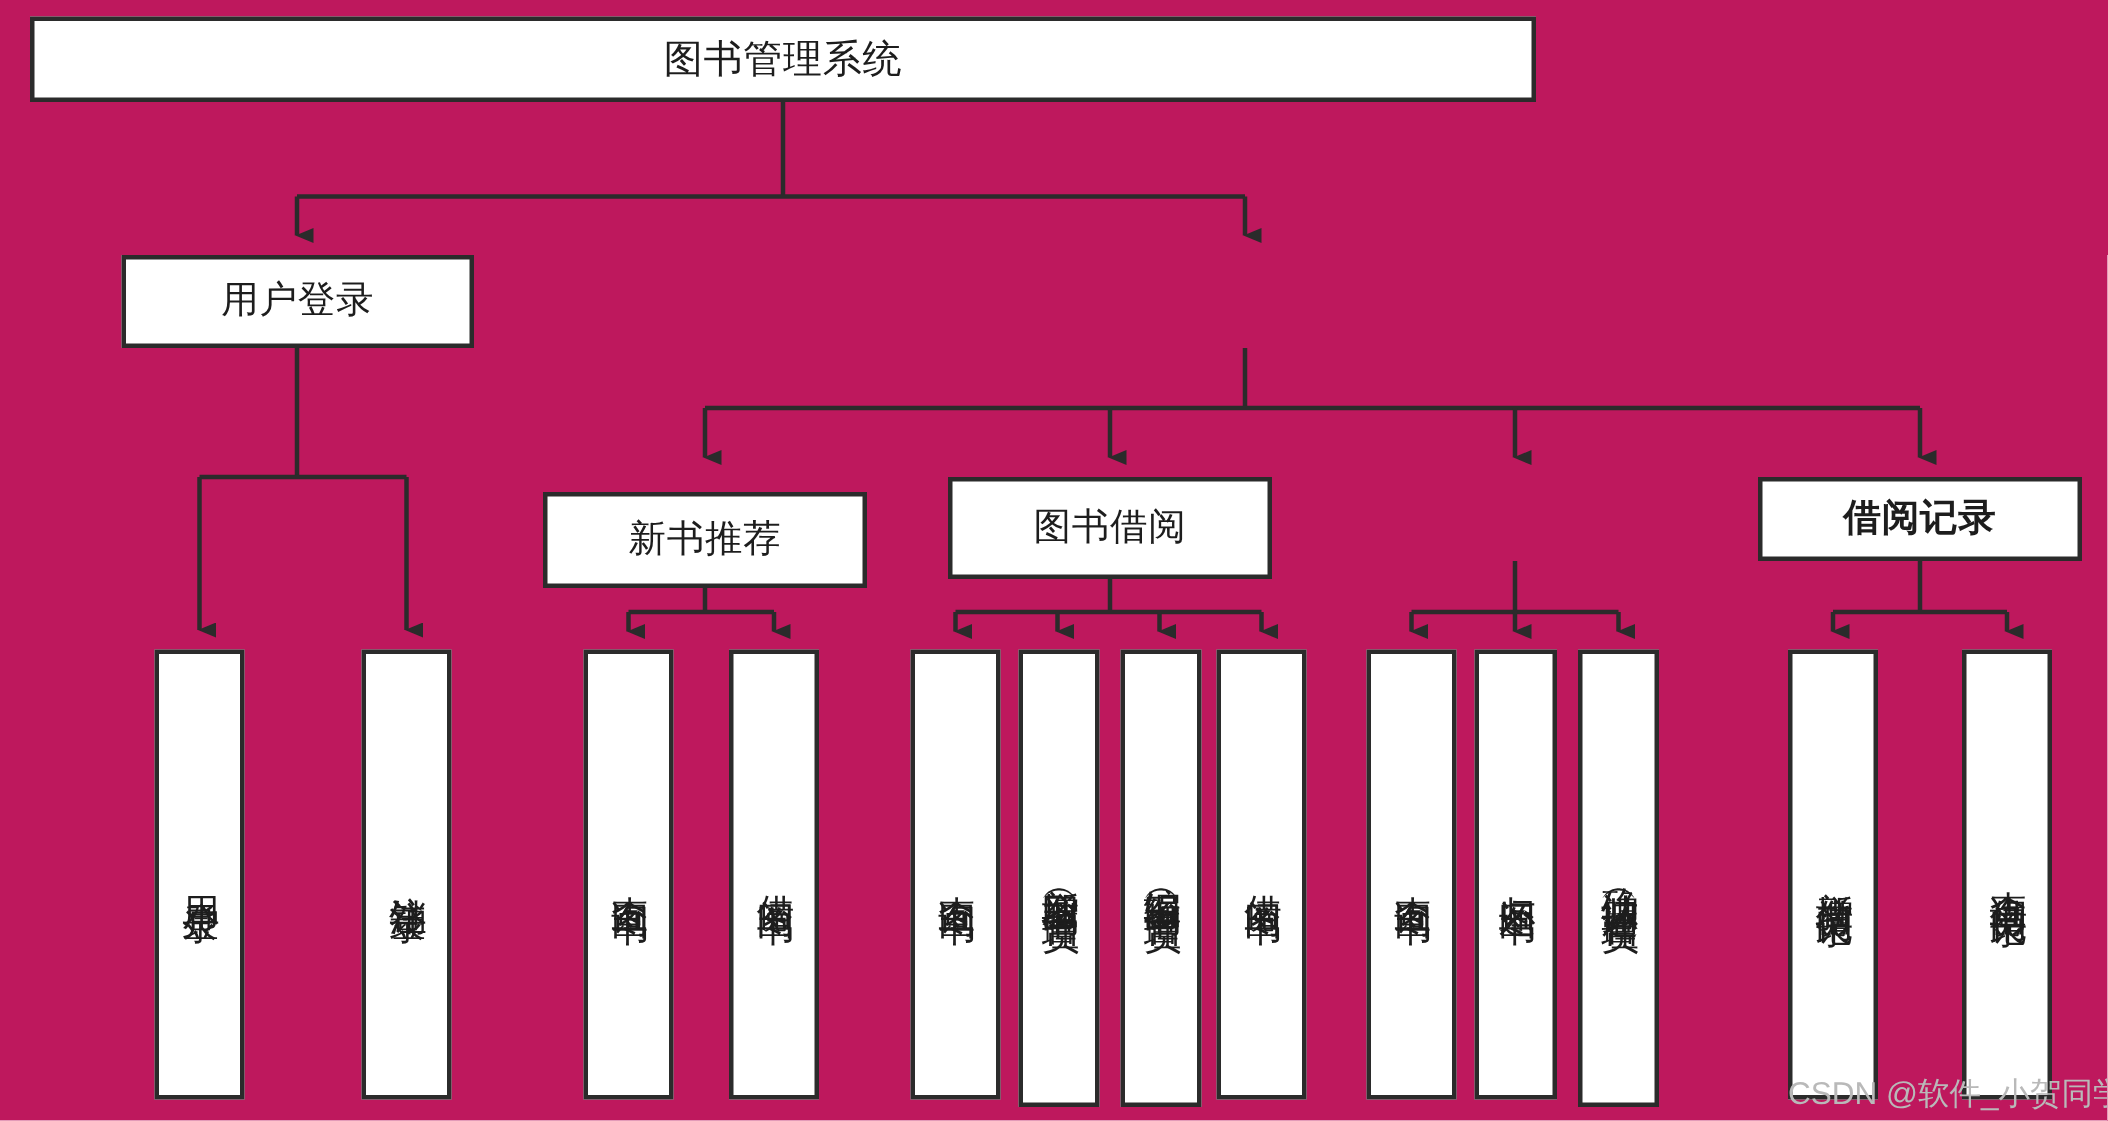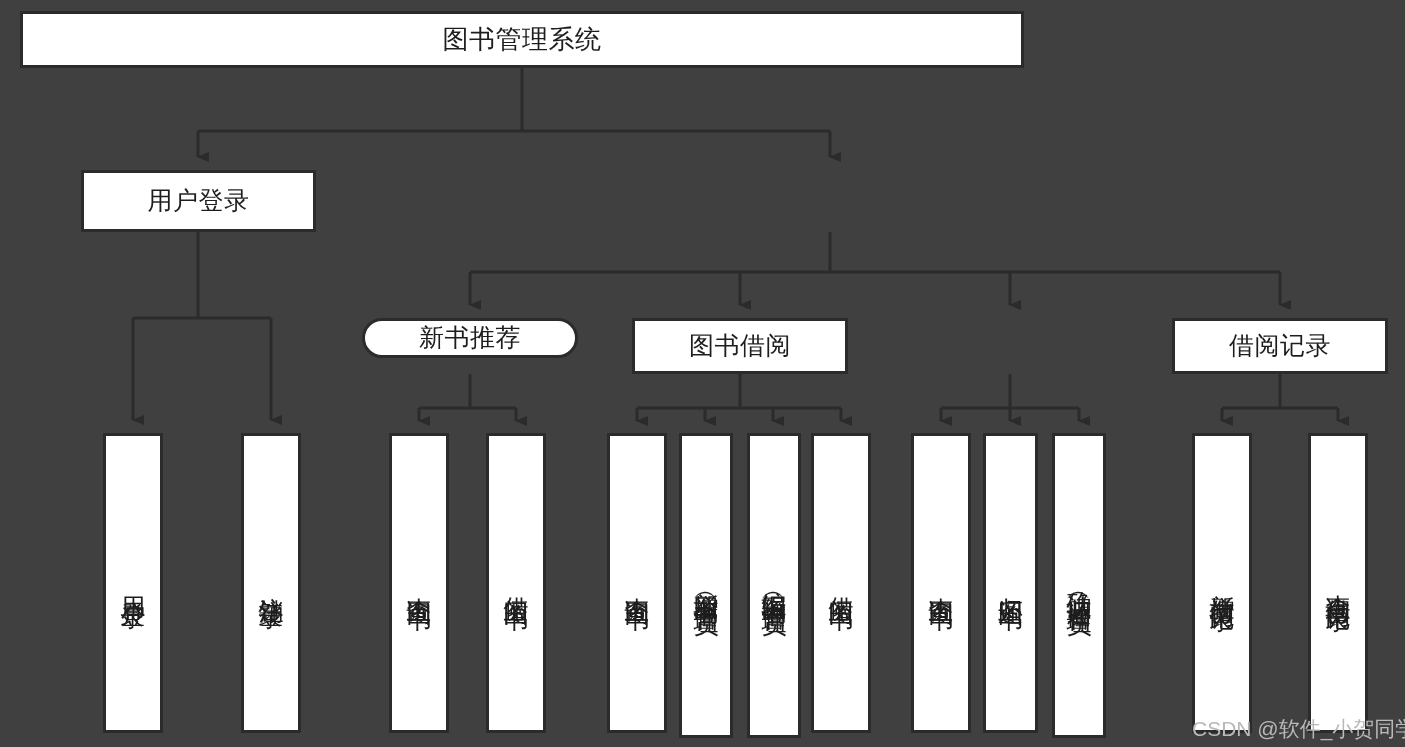--- a/index.html
+++ b/index.html
@@ -8,21 +8,21 @@
     padding: 0;
     background: #ffffff;
   }
   body {
     font-family: "Liberation Sans", "DejaVu Sans", sans-serif;
   }
   #canvas {
     position: relative;
     width: 1405px;
     height: 747px;
-    background: #404040;
+    background: #be185d;
     overflow: hidden;
   }
   #edges {
     position: absolute;
     left: 0;
     top: 0;
     width: 1405px;
     height: 747px;
     pointer-events: none;
   }
@@ -127,27 +127,27 @@
   </svg>
 
   <div class="node h root" style="left:20px; top:11px; width:1004px; height:57px;">
     <span class="label">图书管理系统</span>
   </div>
 
   <div class="node h" style="left:81px; top:170px; width:235px; height:62px;">
     <span class="label">用户登录</span>
   </div>
 
-  <div class="node h" style="left:362px; top:318px; width:216px; height:40px;border-radius:21px;">
+  <div class="node h" style="left:362px; top:328px; width:216px; height:64px;">
     <span class="label">新书推荐</span>
   </div>
-  <div class="node h" style="left:632px; top:318px; width:216px; height:56px;">
+  <div class="node h" style="left:632px; top:318px; width:216px; height:68px;">
     <span class="label">图书借阅</span>
   </div>
-  <div class="node h" style="left:1172px; top:318px; width:216px; height:56px;">
+  <div class="node h" style="left:1172px; top:318px; width:216px; height:56px;font-weight:bold;">
     <span class="label">借阅记录</span>
   </div>
 
   <div class="node v" style="left:103px; top:433px; width:60px; height:300px;">
     <span class="label">用户登录</span>
   </div>
   <div class="node v" style="left:241px; top:433px; width:60px; height:300px;">
     <span class="label">注销登录</span>
   </div>
 

